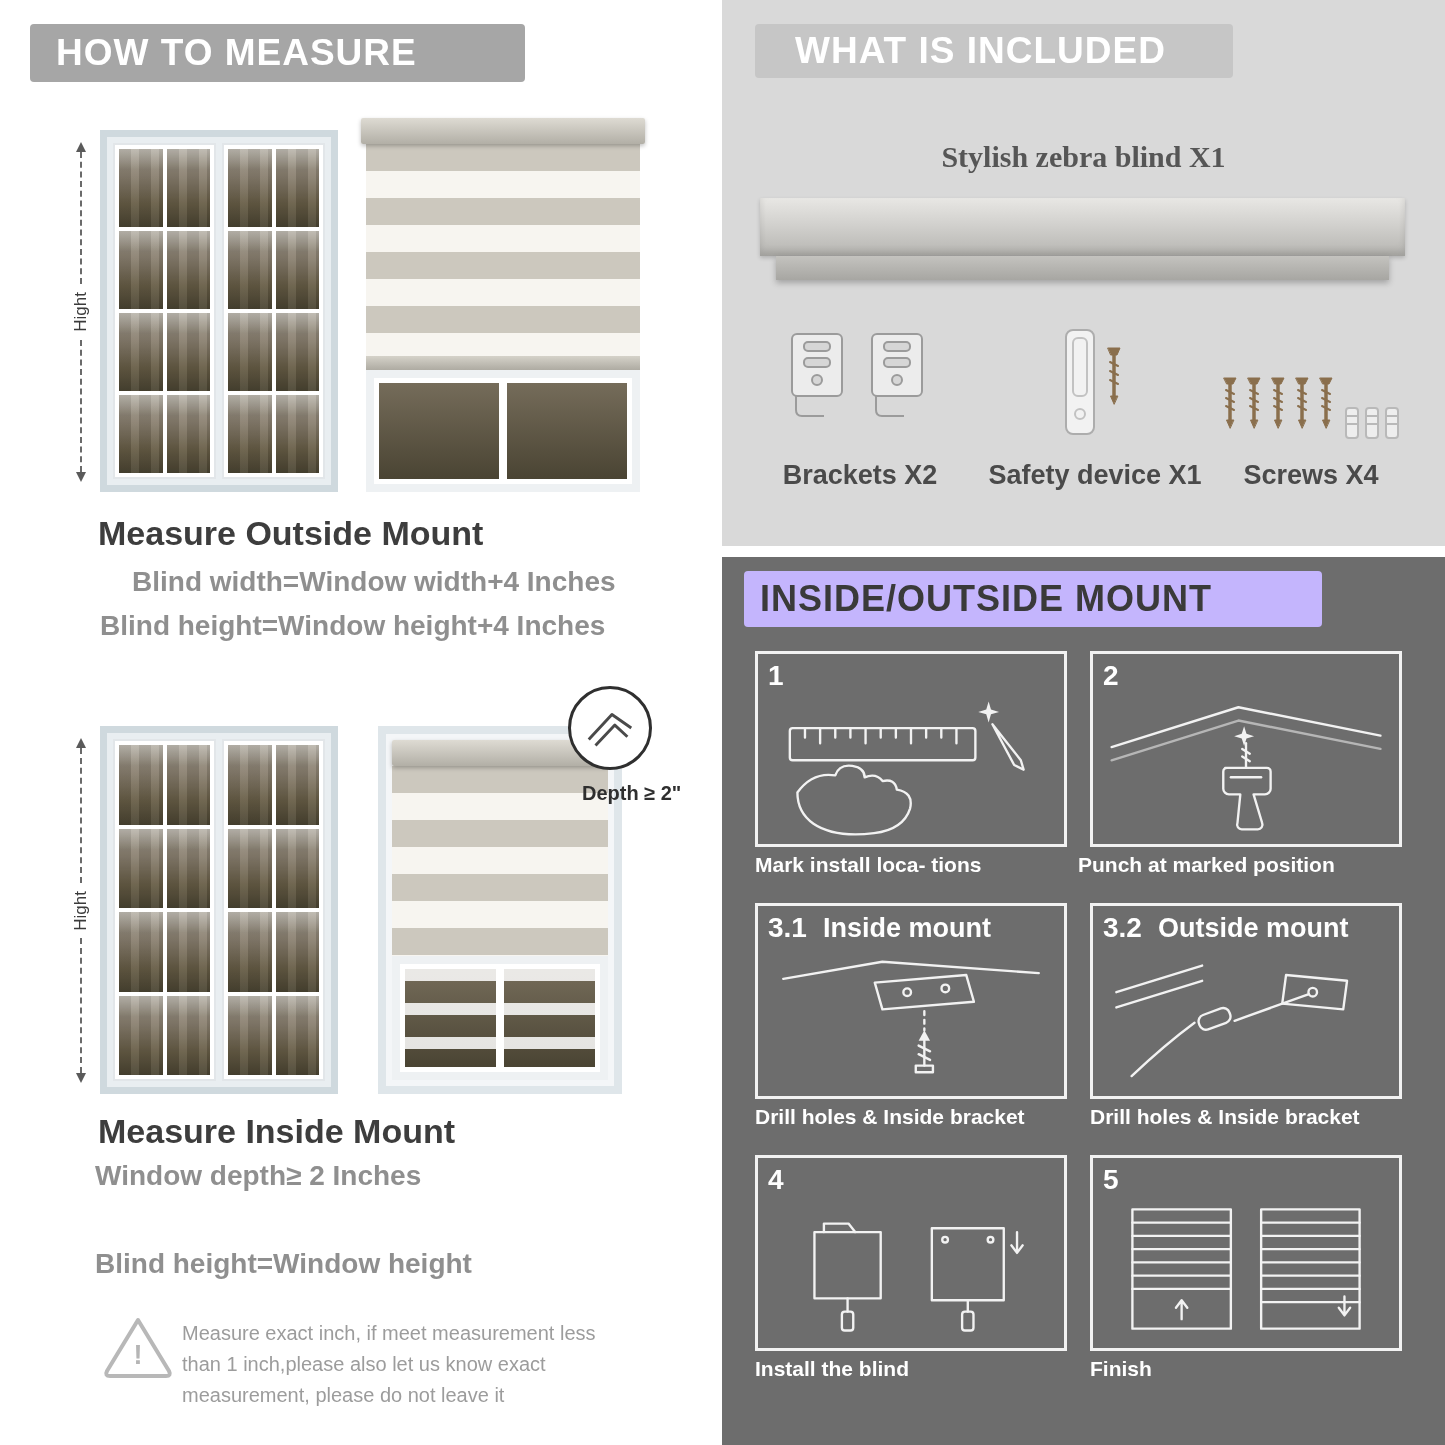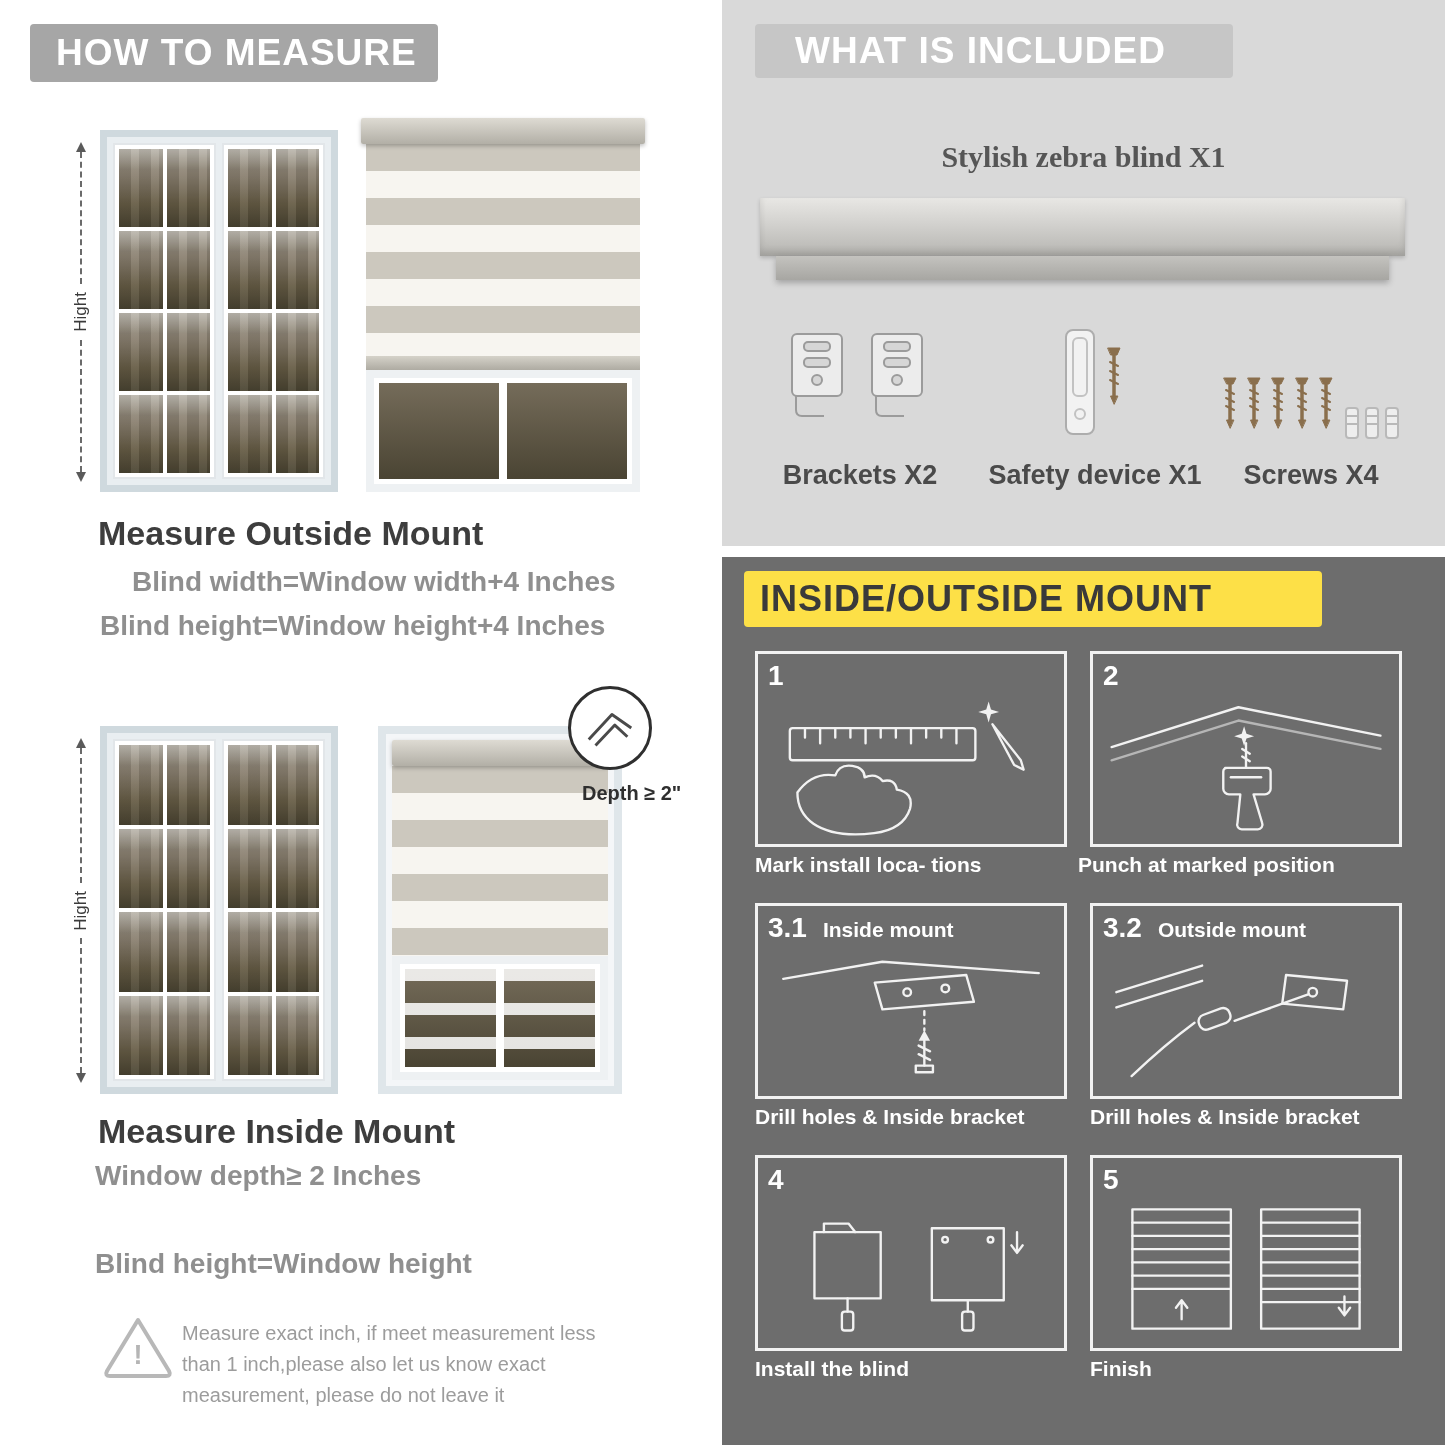--- a/index.html
+++ b/index.html
@@ -5,21 +5,21 @@
   * { margin:0; padding:0; box-sizing:border-box; }
   html,body { background:#fff; }
   body { font-family:"Liberation Sans", sans-serif; }
   .page { position:relative; width:1445px; height:1445px; background:#fff; overflow:hidden; }
   .abs { position:absolute; }
 
   
   .banner { display:flex; align-items:center; font-weight:700; letter-spacing:1px; border-radius:4px; }
   .banner-gray  { background:#a6a6a6; color:#fff; font-size:37px; padding-left:26px; }
   .banner-light { background:#c6c6c6; color:#fff; font-size:37px; padding-left:40px; }
-  .banner-white { background:#fde047; color:#3a3a3a; font-size:36px; padding-left:16px; }
+  .banner-white { background:#c4b5fd; color:#3a3a3a; font-size:36px; padding-left:16px; }
 
   
   .sec-title { font-weight:700; font-size:34px; color:#3d3d3d; }
   .gline { font-weight:700; font-size:28px; color:#8f8f8f; white-space:nowrap; }
   .warn-text { font-size:20px; color:#9c9c9c; line-height:1.55; }
 
   
   .window { border:7px solid #cfd9de; background:#e9eef1; padding:6px; display:flex; gap:6px; height:100%; width:100%; }
   .sash { flex:1; background:#fff; padding:4px; display:grid; grid-template-columns:1fr 1fr; grid-auto-rows:1fr; gap:4px; border:2px solid #e2e6e9; }
   .pane {
@@ -69,30 +69,30 @@
   .blind-name { font-weight:700; font-size:30px; color:#565656; text-align:center;font-family:Liberation Serif, serif; }
   .part-label { font-weight:700; font-size:27px; color:#4a4a4a; text-align:center; white-space:nowrap; }
 
   .rail-main { height:58px; background:linear-gradient(180deg,#e8e7e4 0%, #d2d1ce 45%, #b6b5b1 100%); box-shadow: inset 0 -5px 7px rgba(0,0,0,.12), 0 2px 4px rgba(0,0,0,.18); }
   .rail-front { height:24px; margin:0 16px; background:linear-gradient(180deg,#c4c3bf,#a7a6a2); box-shadow:0 3px 6px rgba(0,0,0,.25); }
 
   
   .panel { width:312px; height:196px; border:3px solid #f2f2f2; display:flex; flex-direction:column; padding:6px 10px 8px 10px; }
   .panel-head { display:flex; align-items:baseline; gap:16px; color:#fff; min-height:34px; }
   .step-num { font-size:28px; font-weight:700; }
-  .step-inline { font-size:21px; font-weight:700; }
+  .step-inline { font-size:27px; font-weight:700; }
   .panel-art { flex:1; width:100%; }
   .caption { width:330px; color:#fff; font-weight:700; font-size:21px; white-space:nowrap; }
 </style>
 </head>
 <body>
 
 <div class="page">
 
-  <div class="abs banner banner-gray" style="left:30px; top:24px; width:408px; height:58px;">
+  <div class="abs banner banner-gray" style="left:30px; top:24px; width:495px; height:58px;">
     <span>HOW TO MEASURE</span>
   </div>
 
   <div class="abs harrow" style="left:102px; top:104px; width:236px;">
     <span class="hd l"></span>
     <span class="ln"></span>
     <span class="lb">Width</span>
     <span class="ln"></span>
     <span class="hd r"></span>
   </div>

